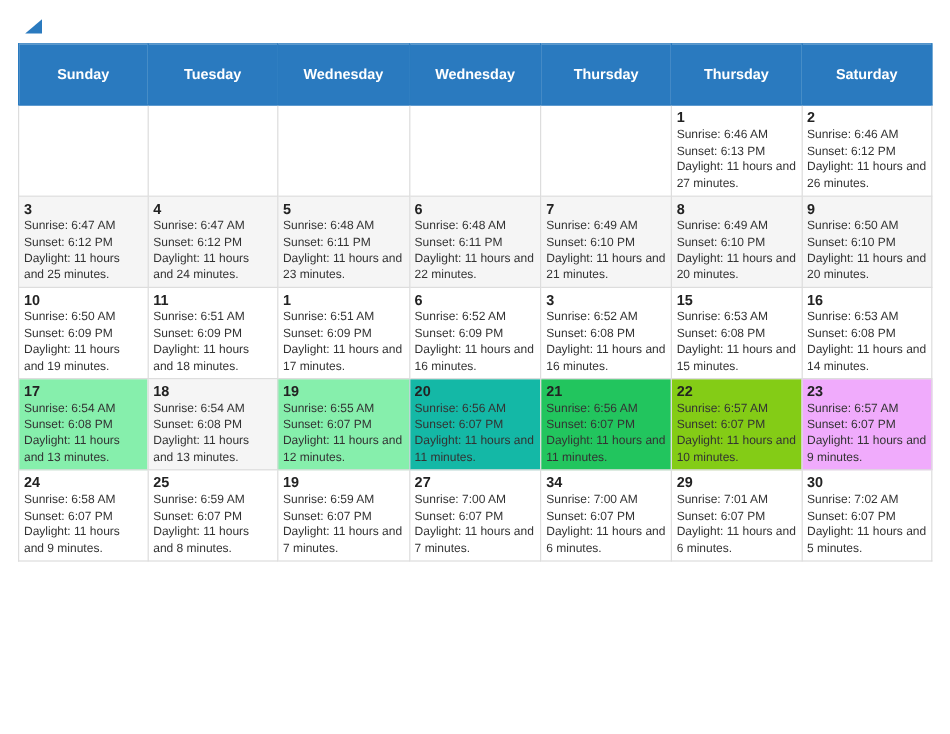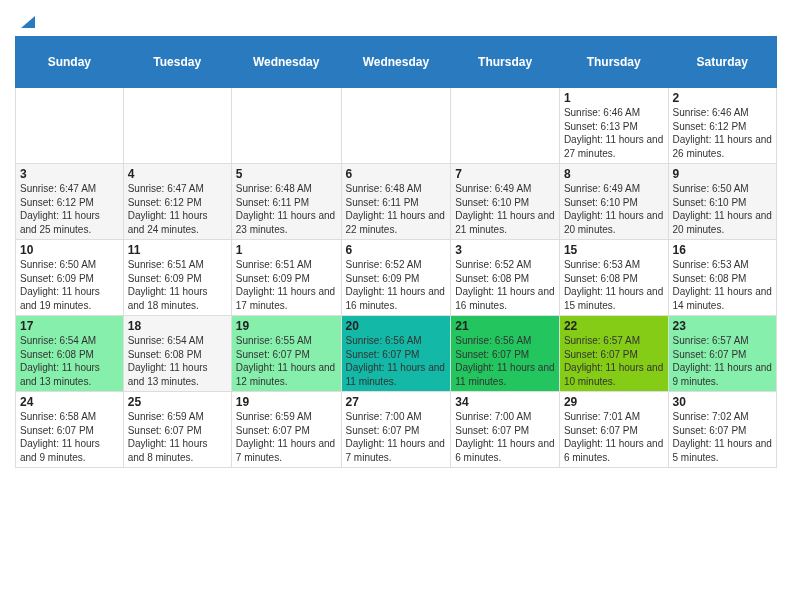--- a/index.html
+++ b/index.html
@@ -265,21 +265,21 @@
           <div class="day-info">Sunrise: 6:56 AM
 Sunset: 6:07 PM
 Daylight: 11 hours and 11 minutes.</div>
         </td>
         <td style="background: #84cc16;">
           <span class="day-num">22</span>
           <div class="day-info">Sunrise: 6:57 AM
 Sunset: 6:07 PM
 Daylight: 11 hours and 10 minutes.</div>
         </td>
-        <td style="background: #86efac;">
+        <td style="background: #f0abfc;">
           <span class="day-num">23</span>
           <div class="day-info">Sunrise: 6:57 AM
 Sunset: 6:07 PM
 Daylight: 11 hours and 9 minutes.</div>
         </td>
       </tr>
       <tr>
         <td>
           <span class="day-num">24</span>
           <div class="day-info">Sunrise: 6:58 AM

